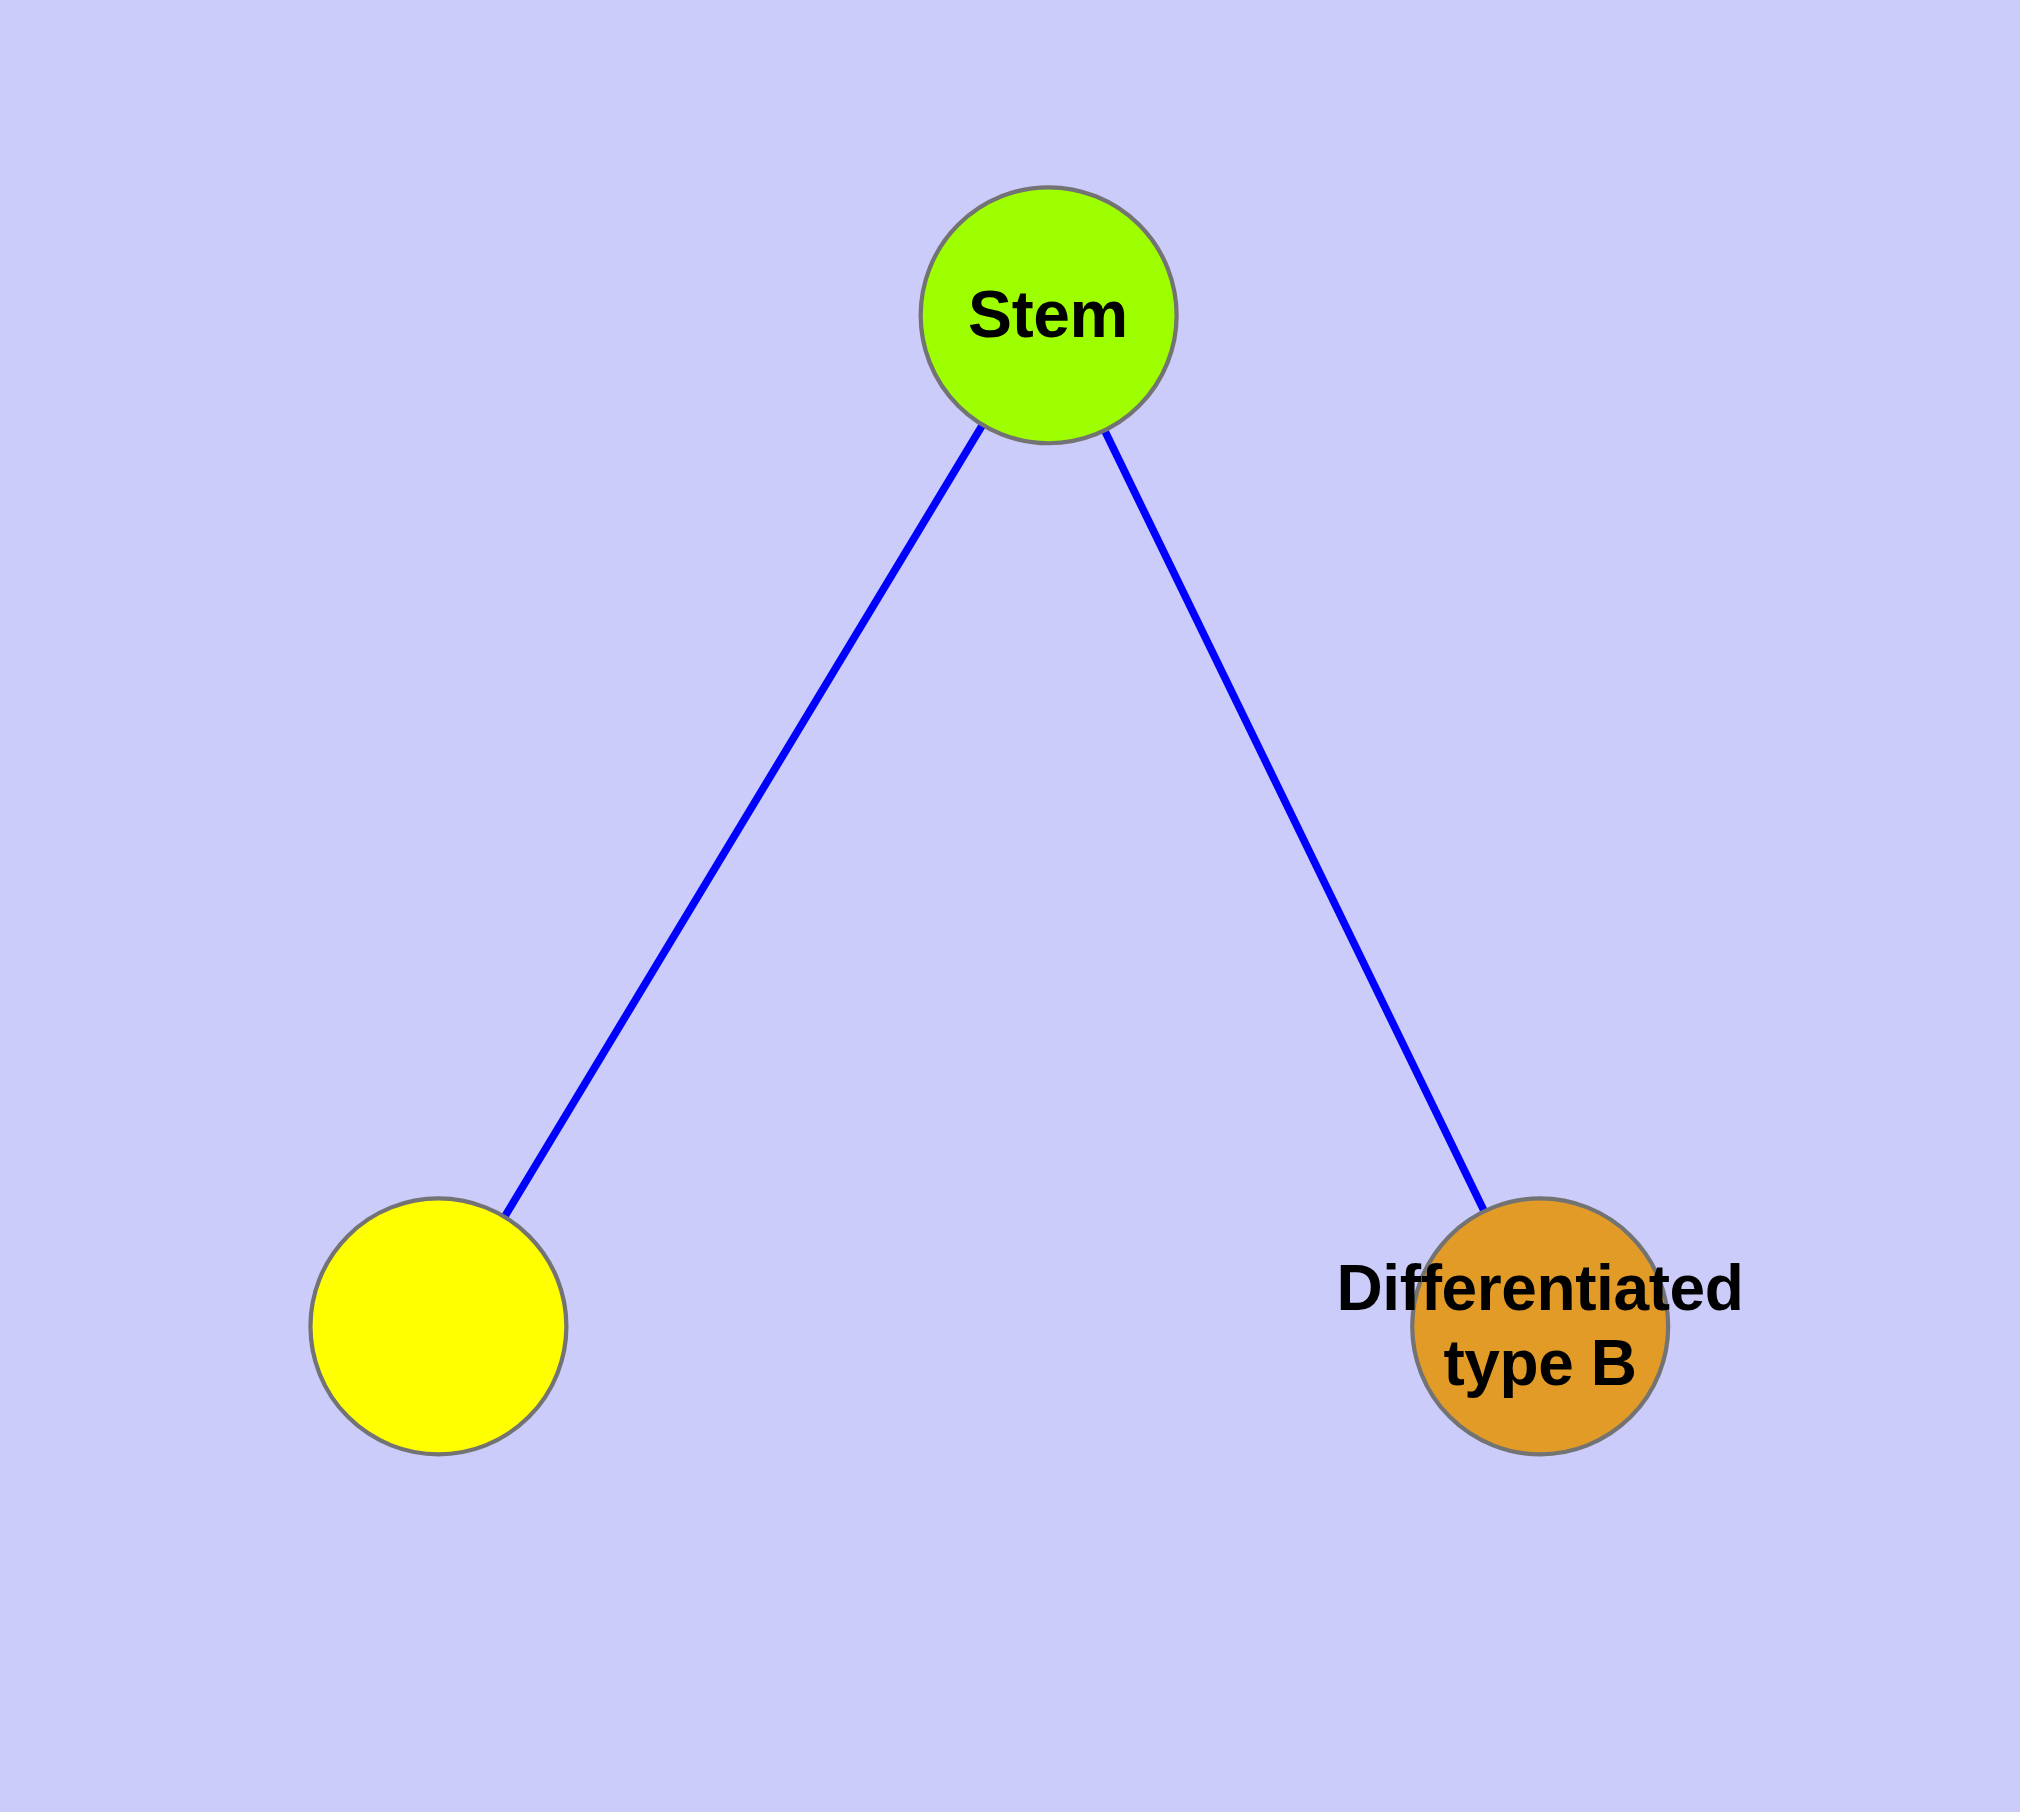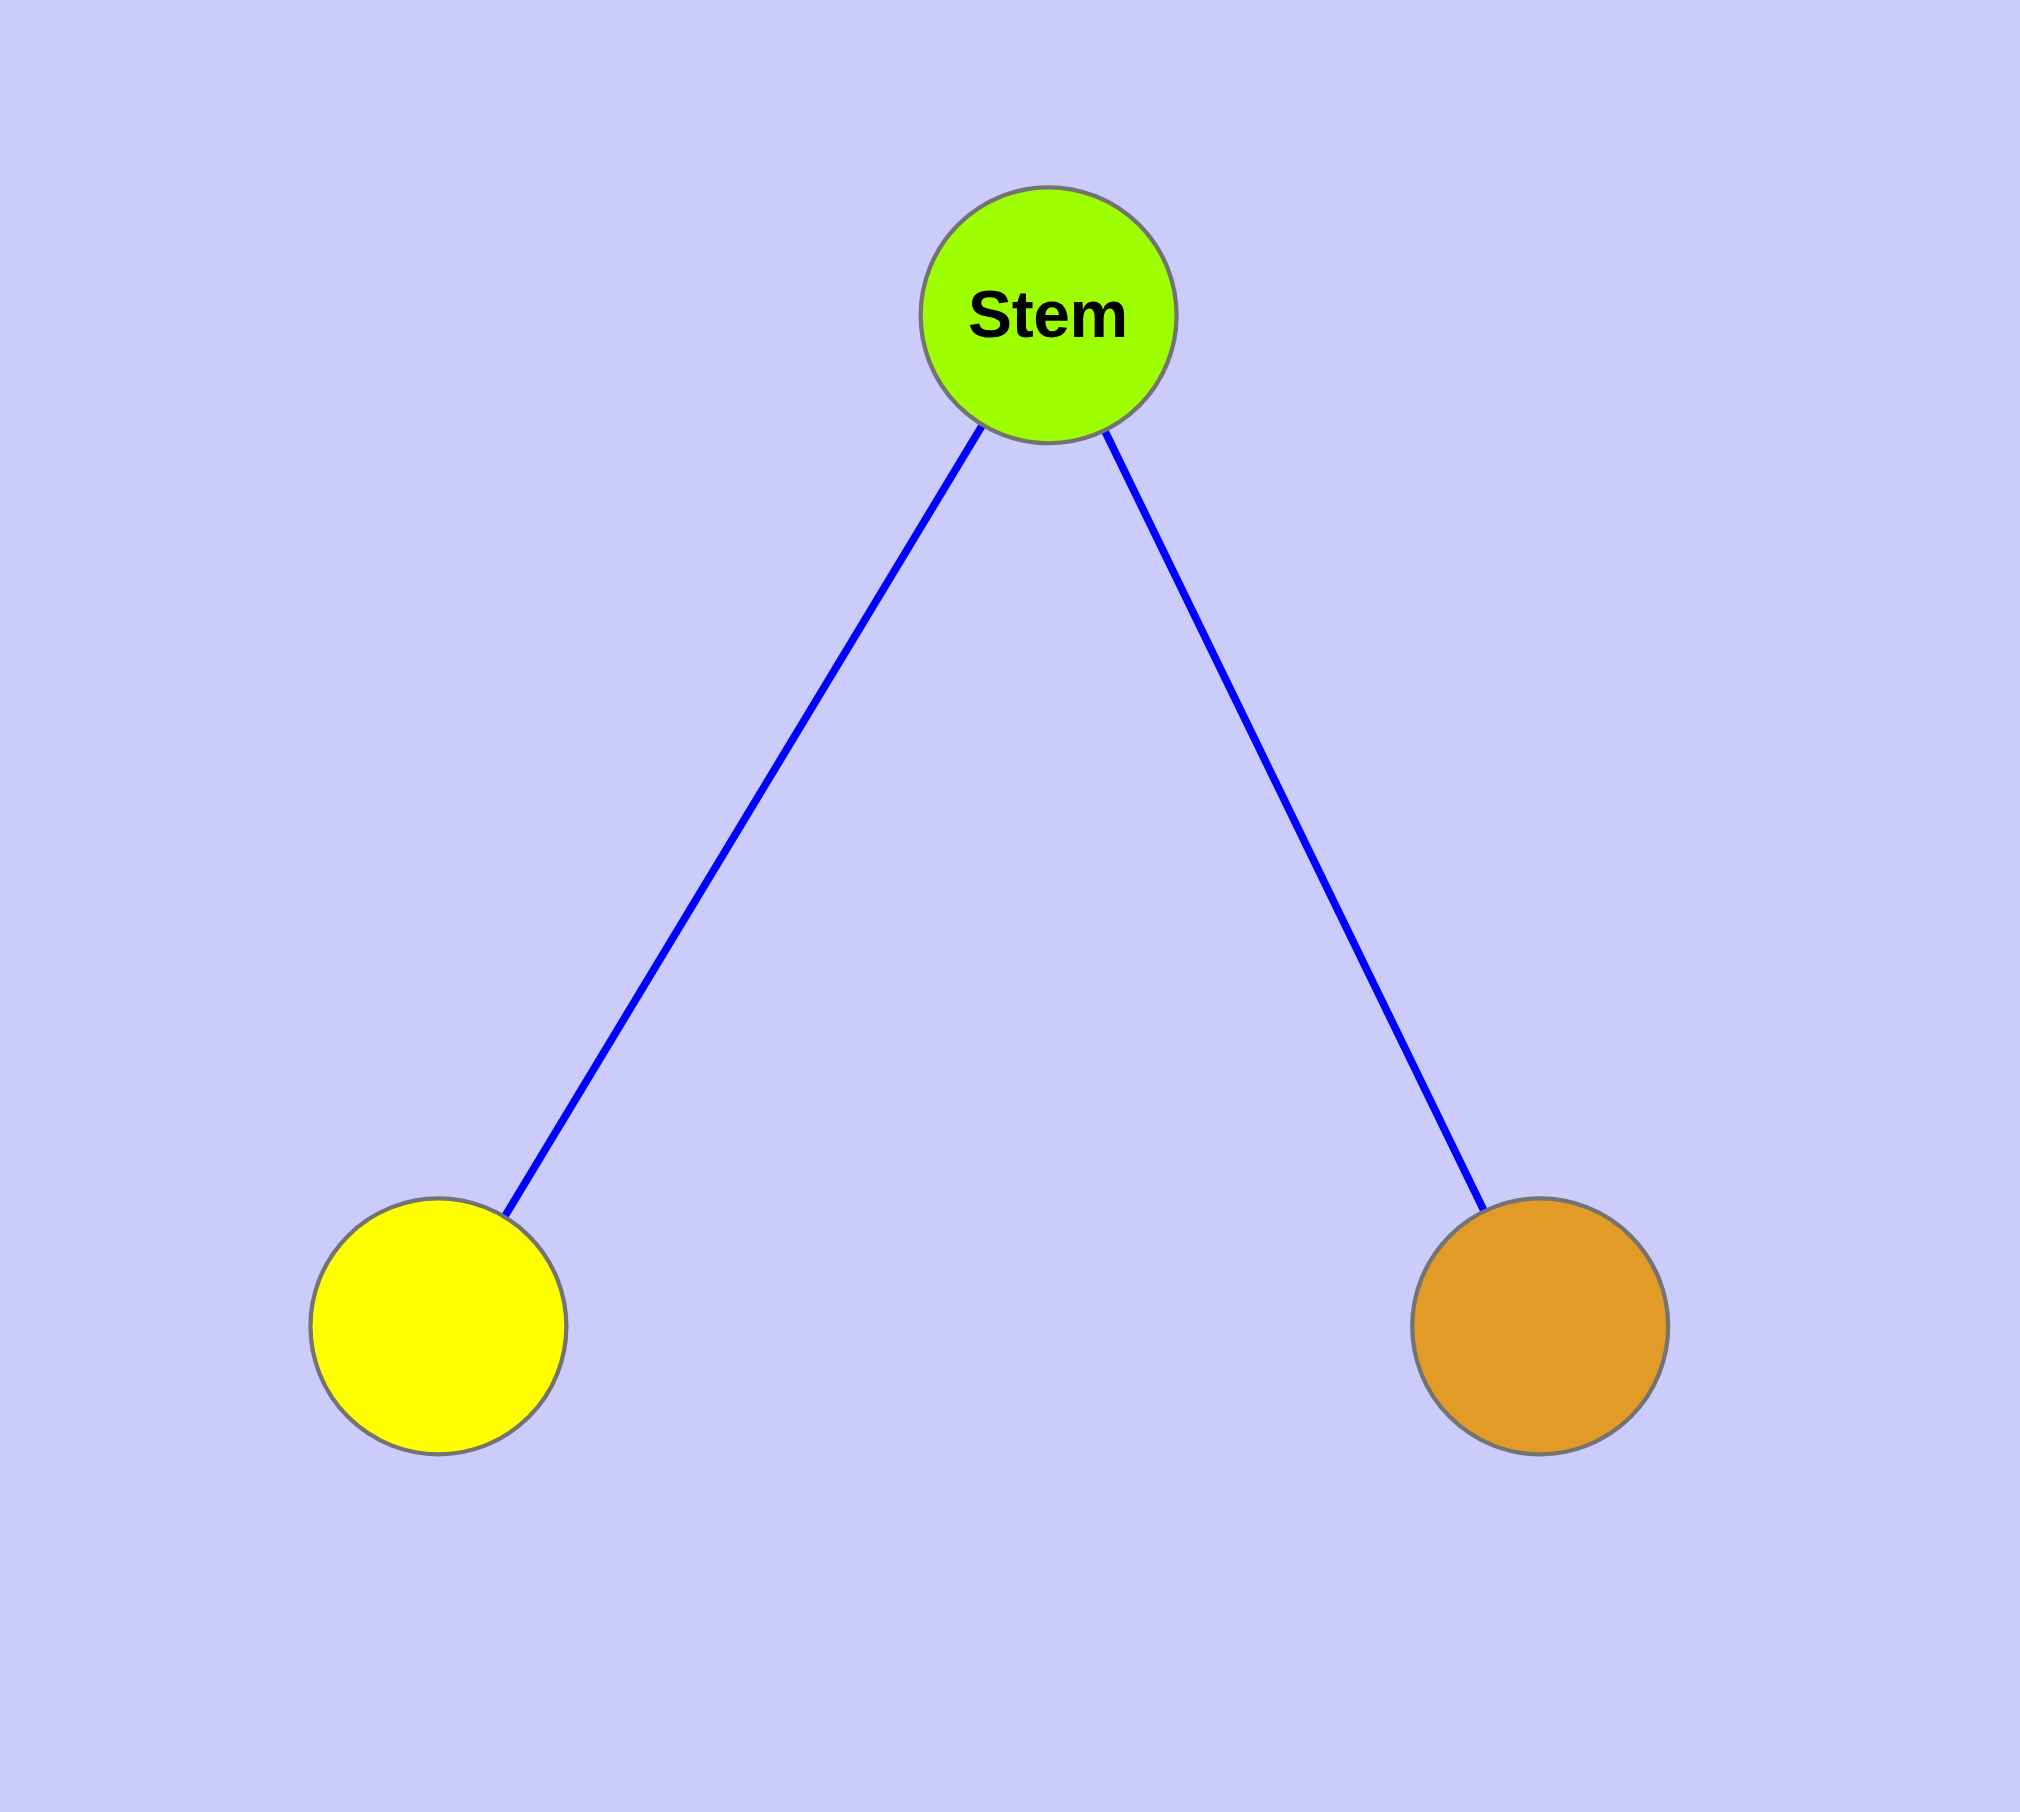--- a/index.html
+++ b/index.html
@@ -63,15 +63,17 @@
     <g>
       <circle cx="1237" cy="372" r="151" fill="#9eff00" stroke="#737373" stroke-width="5"></circle>
       <circle cx="517" cy="1565" r="151" fill="#ffff00" stroke="#737373" stroke-width="5"></circle>
       <circle cx="1817" cy="1565" r="151" fill="#e39b27" stroke="#737373" stroke-width="5"></circle>
     </g>
   </svg>
 
   <div class="node-label single" style="left:1048px; top:315px;">Stem</div>
 
 
+  <div class="node-label double" style="left:1540px; top:1326px;"><span>Differentiated</span>
+<span>type B</span></div>
 
 </div>
 
 
 </body></html>

